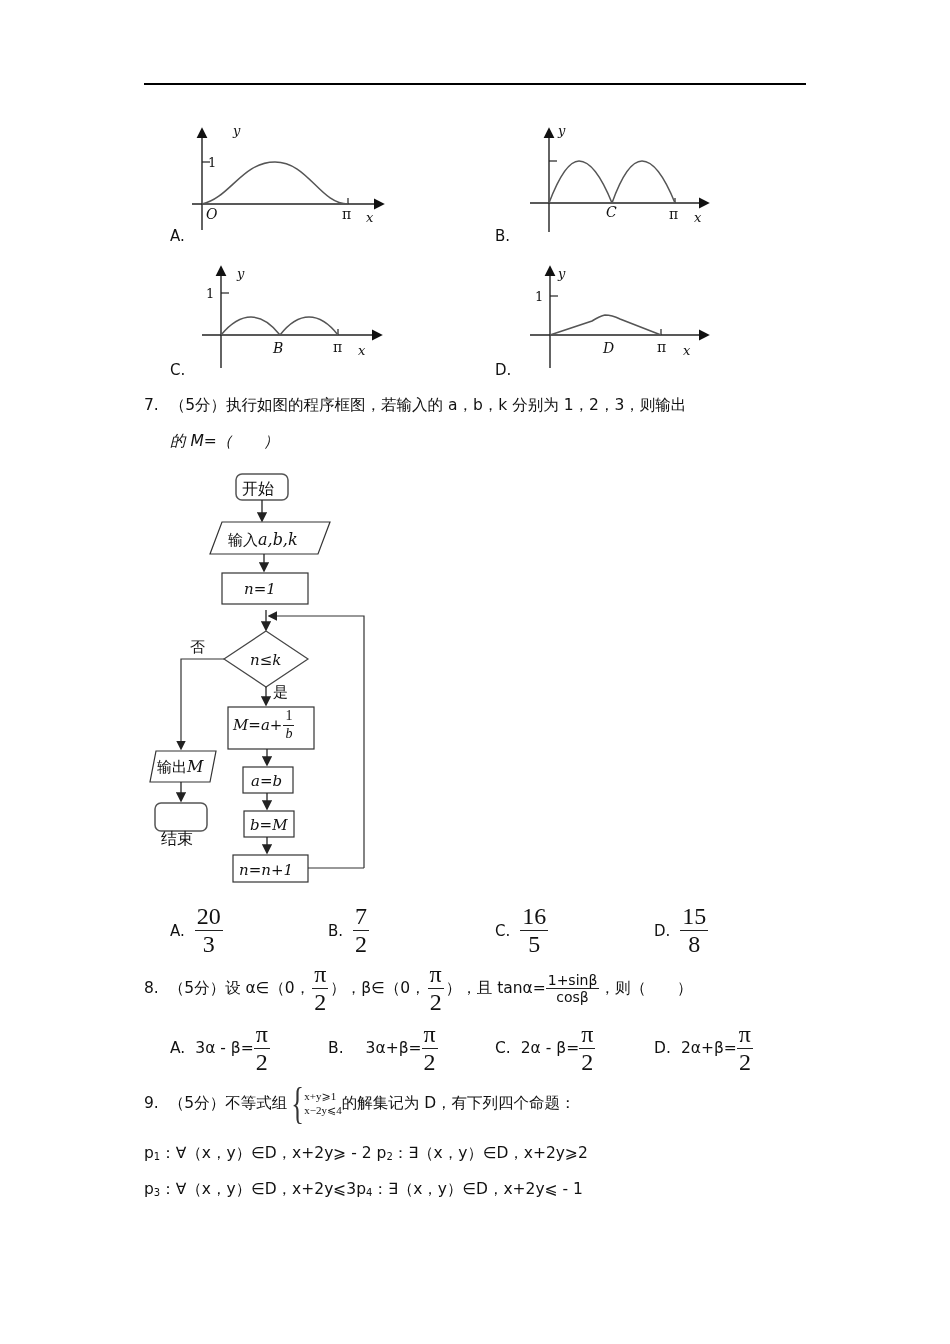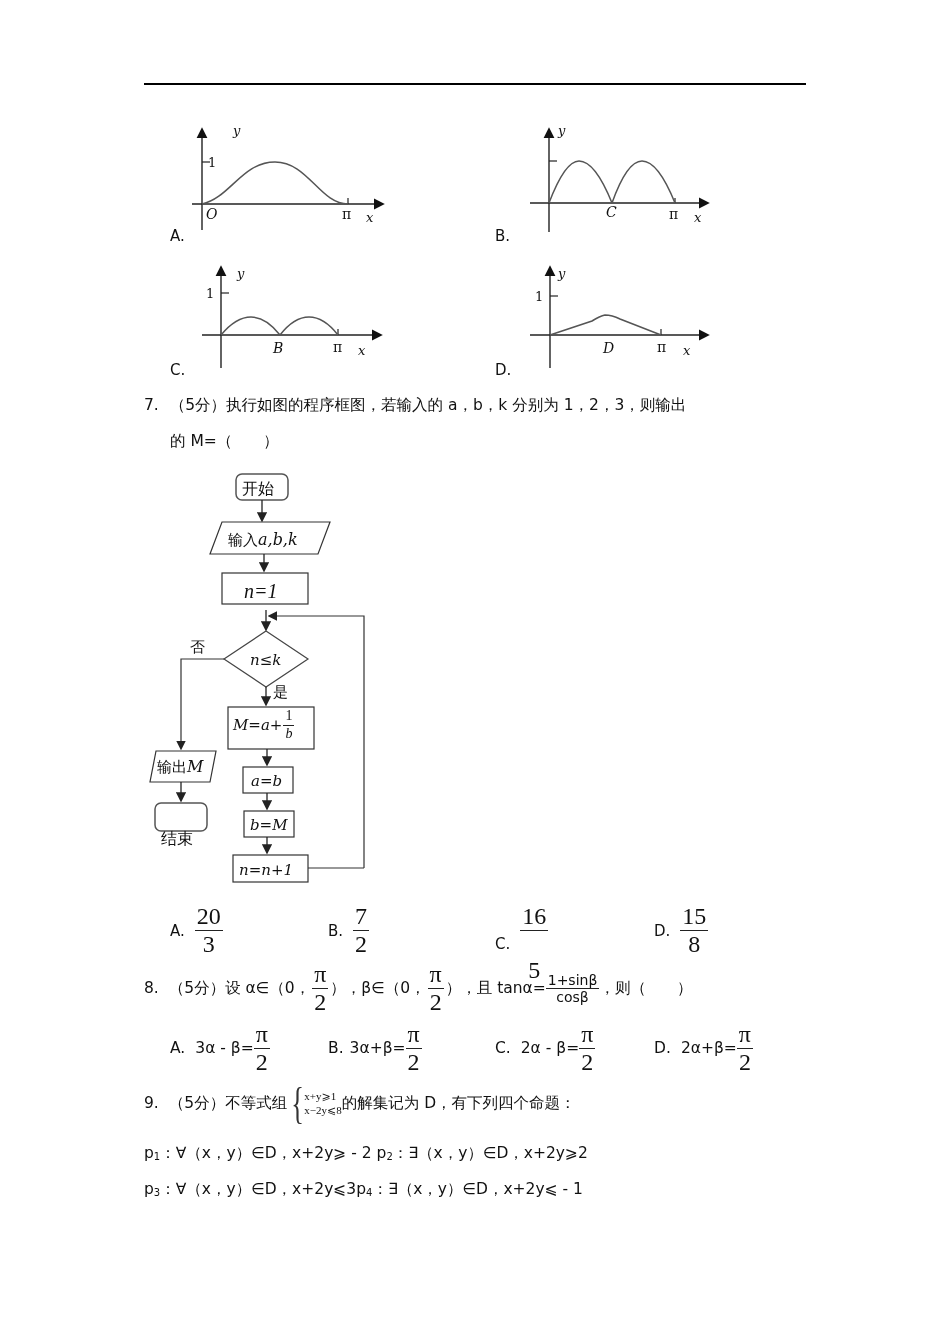--- a/index.html
+++ b/index.html
@@ -92,21 +92,21 @@
   <span class="abs serif it" style="left:83px;top:78px;font-size:14px;">D</span>
   <span class="abs serif" style="left:137px;top:77px;font-size:14px;">π</span>
   <span class="abs serif it" style="left:163px;top:81px;font-size:13px;">x</span>
 </div>
 <span class="abs opt-label" style="left:495px;top:361px;">D.</span>
 
 <div class="abs txt" style="left:144px;top:398px;">
   <span>7.</span>
   <span style="margin-left:6px;">（5分）</span><span>执行如图的程序框图，若输入的 a，b，k 分别为 1，2，3，则输出</span>
 </div>
-<div class="abs txt" style="left:170px;top:434px;">的 M=（　　）</div>
+<div class="abs txt" style="left:170px;top:434px;font-style:italic;">的 M=（　　）</div>
 
 <div class="abs flow" style="left:140px;top:466px;width:240px;height:424px;">
   <svg width="240" height="424" viewBox="0 0 240 424">
     <defs>
         <marker id="fa" markerWidth="8" markerHeight="8" refX="6" refY="4" orient="auto">
           <path d="M0,0 L8,4 L0,8 z" fill="#222"></path>
         </marker>
       </defs>
 
     <rect x="96" y="8" width="52" height="26" rx="6" fill="#fff" stroke="#555" stroke-width="1.5"></rect>
@@ -139,21 +139,21 @@
     <line x1="168" y1="402" x2="224" y2="402" stroke="#333" stroke-width="1.2"></line>
     <line x1="224" y1="402" x2="224" y2="395" stroke="#333" stroke-width="1.2"></line>
 
     <polygon points="16,285 76,285 70,316 10,316" fill="#fff" stroke="#333" stroke-width="1.2"></polygon>
     <line x1="41" y1="316" x2="41" y2="334" stroke="#222" stroke-width="1.3" marker-end="url(#fa)"></line>
 
     <rect x="15" y="337" width="52" height="28" rx="6" fill="#fff" stroke="#555" stroke-width="1.5"></rect>
   </svg>
   <span class="abs" style="left:102px;top:13px;font-size:16px;">开始</span>
   <span class="abs" style="left:88px;top:64px;font-size:15px;white-space:nowrap;"><span>输入</span><span class="serif it" style="font-size:16px;">a,b,k</span></span>
-  <span class="abs serif it" style="left:104px;top:114px;font-size:20px;font-family:Liberation Serif, serif;">n=1</span>
+  <span class="abs serif it" style="left:104px;top:114px;font-size:15px;">n=1</span>
   <span class="abs serif it" style="left:110px;top:185px;font-size:15px;">n≤k</span>
   <span class="abs" style="left:50px;top:172px;font-size:15px;">否</span>
   <span class="abs" style="left:133px;top:217px;font-size:15px;">是</span>
   <span class="abs" style="left:93px;top:243px;display:flex;align-items:center;">
     <span class="serif it" style="font-size:15px;">M=a+</span>
     <span class="frac" style="font-size:14px;font-style:italic;margin-left:1px;">
         <span class="num" style="font-style:normal;">1</span>
         <span class="den">b</span>
       </span>
   </span>
@@ -173,21 +173,21 @@
 </div>
 <div class="abs" style="left:328px;top:904px;display:flex;align-items:center;">
   <span class="opt-label">B.</span>
   <span class="frac" style="margin-left:10px;">
       <span class="num">7</span>
       <span class="den">2</span>
     </span>
 </div>
 <div class="abs" style="left:495px;top:904px;display:flex;align-items:center;">
   <span class="opt-label">C.</span>
-  <span class="frac" style="margin-left:10px;gap:26px;">
+  <span class="frac" style="margin-left:10px;">
       <span class="num">16</span>
       <span class="den">5</span>
     </span>
 </div>
 <div class="abs" style="left:654px;top:904px;display:flex;align-items:center;">
   <span class="opt-label">D.</span>
   <span class="frac" style="margin-left:10px;">
       <span class="num">15</span>
       <span class="den">8</span>
     </span>
@@ -217,21 +217,21 @@
 <div class="abs txt" style="left:170px;top:1022px;display:flex;align-items:center;">
   <span>A.</span>
   <span style="margin-left:10px;">3α - β=</span>
   <span class="frac">
       <span class="num">π</span>
       <span class="den">2</span>
     </span>
 </div>
 <div class="abs txt" style="left:328px;top:1022px;display:flex;align-items:center;">
   <span>B.</span>
-  <span style="margin-left:6px;">3α+β=</span>
+  <span style="margin-left:22px;">3α+β=</span>
   <span class="frac">
       <span class="num">π</span>
       <span class="den">2</span>
     </span>
 </div>
 <div class="abs txt" style="left:495px;top:1022px;display:flex;align-items:center;">
   <span>C.</span>
   <span style="margin-left:10px;">2α - β=</span>
   <span class="frac">
       <span class="num">π</span>
@@ -248,21 +248,21 @@
 </div>
 
 <div class="abs txt" style="left:144px;top:1082px;display:flex;align-items:center;">
   <span>9.</span>
   <span style="margin-left:10px;">（5分）</span>
   <span>不等式组</span>
   <span class="brace-sys">
     <span class="brace">{</span>
     <span class="sys">
       <span>x+y⩾1</span>
-      <span>x−2y⩽8</span>
+      <span>x−2y⩽4</span>
     </span>
   </span>
   <span>的解集记为 D，有下列四个命题：</span>
 </div>
 
 <div class="abs txt" style="left:144px;top:1146px;">
   <span><span>p</span><sub>1</sub><span>：∀（x，y）∈D，x+2y⩾ - 2 </span></span><span><span>p</span><sub>2</sub><span>：∃（x，y）∈D，x+2y⩾2</span></span>
 </div>
 <div class="abs txt" style="left:144px;top:1182px;">
   <span><span>p</span><sub>3</sub><span>：∀（x，y）∈D，x+2y⩽3</span></span><span><span>p</span><sub>4</sub><span>：∃（x，y）∈D，x+2y⩽ - 1</span></span>

